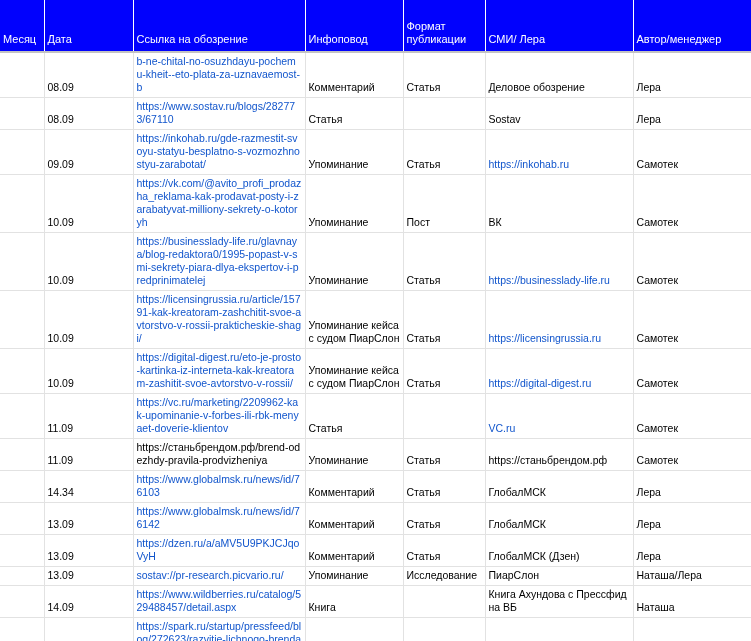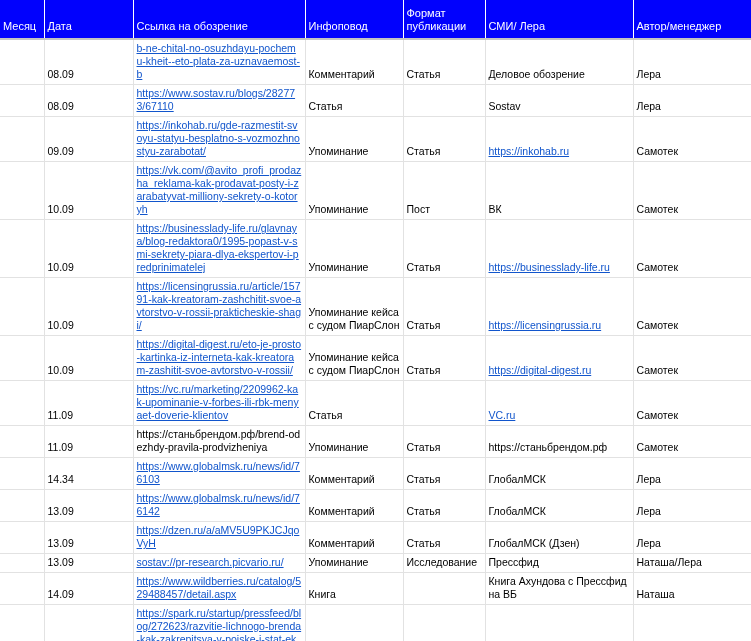--- a/index.html
+++ b/index.html
@@ -16,21 +16,21 @@
   }
   table.grid thead th {
     background: #0101fd;
     color: #ffffff;
     font-weight: normal;
     font-size: 11px;
     line-height: 13px;
     text-align: left;
     vertical-align: bottom;
     height: 35px;
-    padding: 7px 3px 5px 3px;
+    padding: 20px 3px 5px 3px;
     border-right: 1px solid rgba(255,255,255,0.65);
     border-bottom: 2px solid #c3c3c3;
     overflow: hidden;
     white-space: normal;
   }
   table.grid thead th:last-child { border-right: none; }
   table.grid td {
     font-size: 10.5px;
     line-height: 13px;
     color: #000000;
@@ -40,21 +40,20 @@
     border-bottom: 1px solid #e2e2e2;
     height: 19px;
     overflow: hidden;
     word-wrap: break-word;
   }
   table.grid td:last-child { border-right: none; }
   td.c-date { }
   td.c-link { word-break: break-all; }
   .lnk {
     color: #1155cc;
-    text-decoration: underline;
     cursor: pointer;
   }
   .plain { color: #000000; text-decoration: none; }
 </style>
 </head>
 <body>
 
 <div class="sheet">
   <table class="grid">
     <colgroup id="colgroup">
@@ -185,21 +184,21 @@
           <td class="c-format">Статья</td>
           <td class="c-channel"><a class="plain">ГлобалМСК (Дзен)</a></td>
           <td class="c-author">Лера</td>
         </tr>
         <tr>
           <td class="c-month"></td>
           <td class="c-date">13.09</td>
           <td class="c-link"><a class="lnk">sostav://pr-research.picvario.ru/</a></td>
           <td class="c-infopovod">Упоминание</td>
           <td class="c-format">Исследование</td>
-          <td class="c-channel"><a class="plain">Прессфид</a></td>
+          <td class="c-channel"><a class="plain">ПиарСлон</a></td>
           <td class="c-author">Наташа/Лера</td>
         </tr>
         <tr>
           <td class="c-month"></td>
           <td class="c-date">14.09</td>
           <td class="c-link"><a class="lnk">https://www.wildberries.ru/catalog/529488457/detail.aspx</a></td>
           <td class="c-infopovod">Книга</td>
           <td class="c-format"></td>
           <td class="c-channel"><a class="plain">Книга Ахундова с Прессфид на ВБ</a></td>
           <td class="c-author">Наташа</td>

